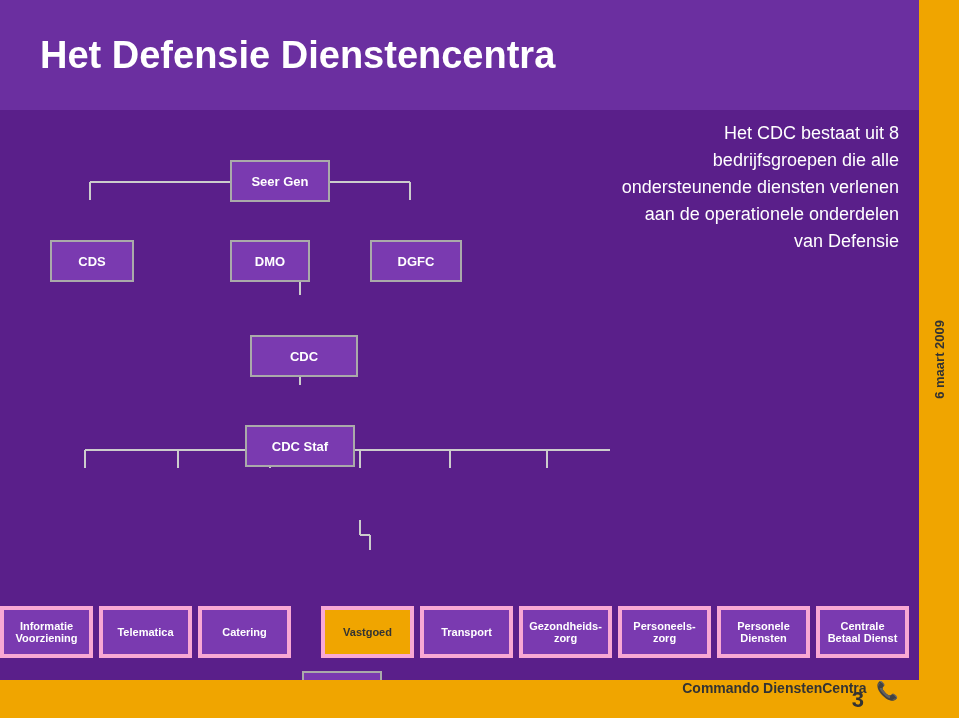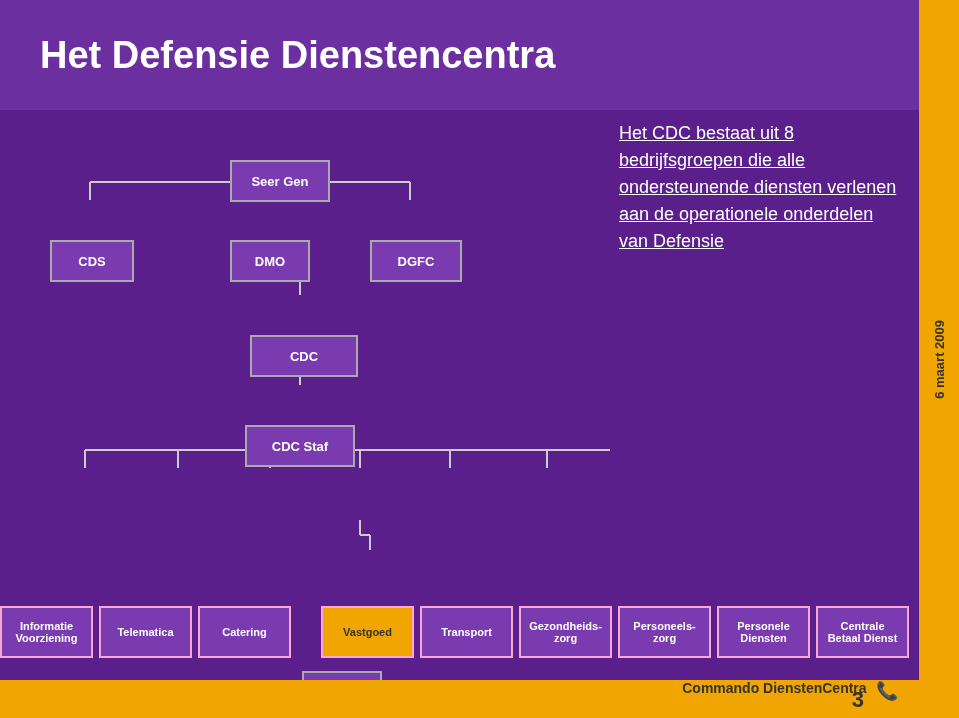--- a/index.html
+++ b/index.html
@@ -69,22 +69,21 @@
 
     
     .description-box {
       position: absolute;
       right: 60px;
       top: 10px;
       width: 280px;
       color: white;
       font-size: 18px;
       line-height: 1.5;
-      text-align: left;
-      text-decoration: underline;
+      text-align: right;
     }
 
     
     .node {
       background-color: #7a3ab0;
       border: 2px solid #aaa;
       color: white;
       font-size: 13px;
       font-weight: bold;
       text-align: center;
@@ -145,21 +144,21 @@
       bottom: 60px;
       left: 0px;
       right: 50px;
       display: flex;
       gap: 6px;
       align-items: flex-start;
     }
 
     .bottom-node {
       background-color: #7a3ab0;
-      border: 2px solid #f9a8d4;
+      border: 4px solid #f9a8d4;
       color: white;
       font-size: 11px;
       font-weight: bold;
       text-align: center;
       padding: 8px 5px;
       flex: 1;
       min-height: 52px;
       display: flex;
       align-items: center;
       justify-content: center;

